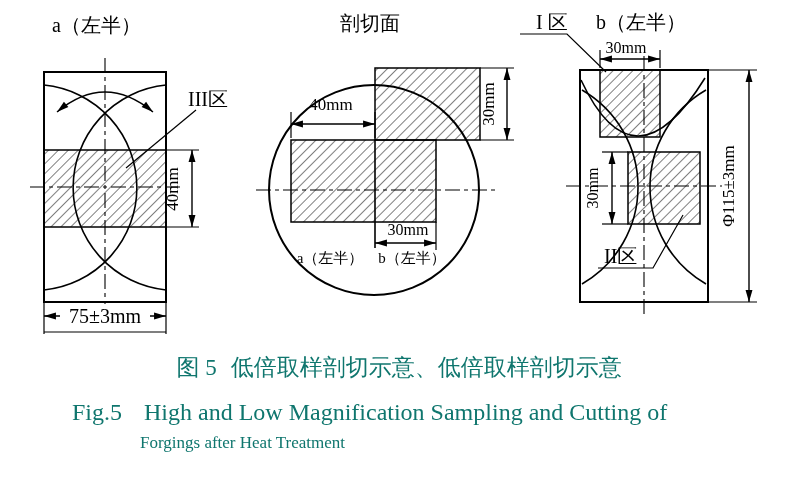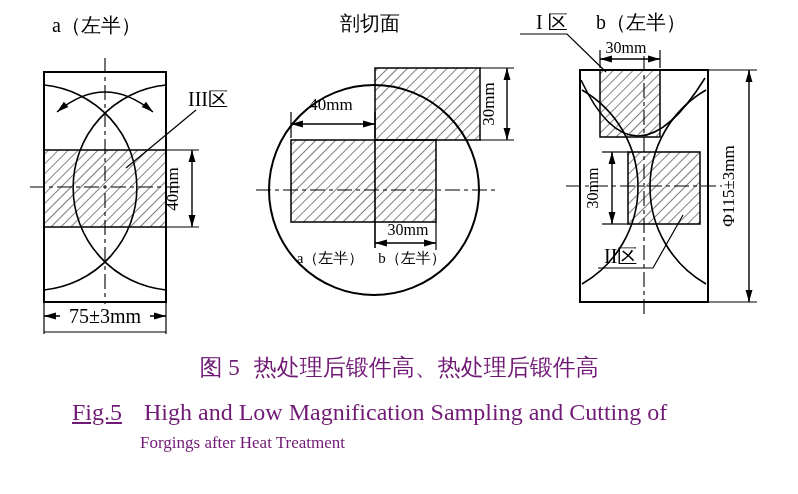--- a/index.html
+++ b/index.html
@@ -1,37 +1,37 @@
 <!DOCTYPE html>
 <html><head>
 <meta charset="utf-8">
 <style>
   html, body { margin: 0; padding: 0; background: #ffffff; }
   .page {
     position: relative;
     width: 798px;
     height: 494px;
     background: #ffffff;
-    color: #701a75;
+    color: #0f766e;
     font-family: "Liberation Serif", serif;
     overflow: hidden;
   }
   svg.diagram { display: block; }
   svg text { fill: #000; font-family: "Liberation Serif", serif; }
   .outline  { fill: none; stroke: #000; stroke-width: 2; }
   .hatched  { fill: url(#hatch); stroke: #000; stroke-width: 1.5; }
   .thin     { stroke: #000; stroke-width: 1.2; fill: none; }
   .thin2    { stroke: #000; stroke-width: 1.6; fill: none; }
   .dim      { stroke: #000; stroke-width: 1.4; fill: none; }
   .cl       { stroke: #000; stroke-width: 1.1; fill: none; stroke-dasharray: 15 4 4 4; }
   .captions { position: absolute; top: 342px; left: 0; width: 798px; }
   .caption-zh { margin-top: 10px; text-align: center; font-size: 23px; }
   .caption-zh .prefix { margin-right: 14px; }
   .caption-en-1 { margin: 16px 0 0 72px; font-size: 24px; }
-  .caption-en-1 .prefix { margin-right: 22px; text-decoration: underline; }
+  .caption-en-1 .prefix { margin-right: 22px; }
   .caption-en-2 { margin: 7px 0 0 140px; font-size: 17px; }
 </style>
 </head>
 <body>
 
 <div class="page">
 
   <svg class="diagram" width="798" height="342" viewBox="0 0 798 342">
     <defs>
       <pattern id="hatch" patternUnits="userSpaceOnUse" width="7" height="7" patternTransform="rotate(45)">
@@ -138,21 +138,21 @@
         <line x1="708" y1="70" x2="757" y2="70" class="thin"></line>
         <line x1="708" y1="302" x2="757" y2="302" class="thin"></line>
         <line x1="749" y1="70" x2="749" y2="302" class="dim" marker-start="url(#arr)" marker-end="url(#arr)"></line>
         <text transform="translate(734,186) rotate(-90)" text-anchor="middle" font-size="17">Φ115±3mm</text>
       </g>
     </g>
   </svg>
 
   <div class="captions">
     <div class="caption-zh">
-      <span class="prefix">图 5</span><span>热处理后锻件高、热处理后锻件高</span>
+      <span class="prefix">图 5</span><span>低倍取样剖切示意、低倍取样剖切示意</span>
     </div>
     <div class="caption-en-1">
       <span class="prefix">Fig.5</span><span>High and Low Magnification Sampling and Cutting of</span>
     </div>
     <div class="caption-en-2">Forgings after Heat Treatment</div>
   </div>
 
 </div>
 
 </body></html>

